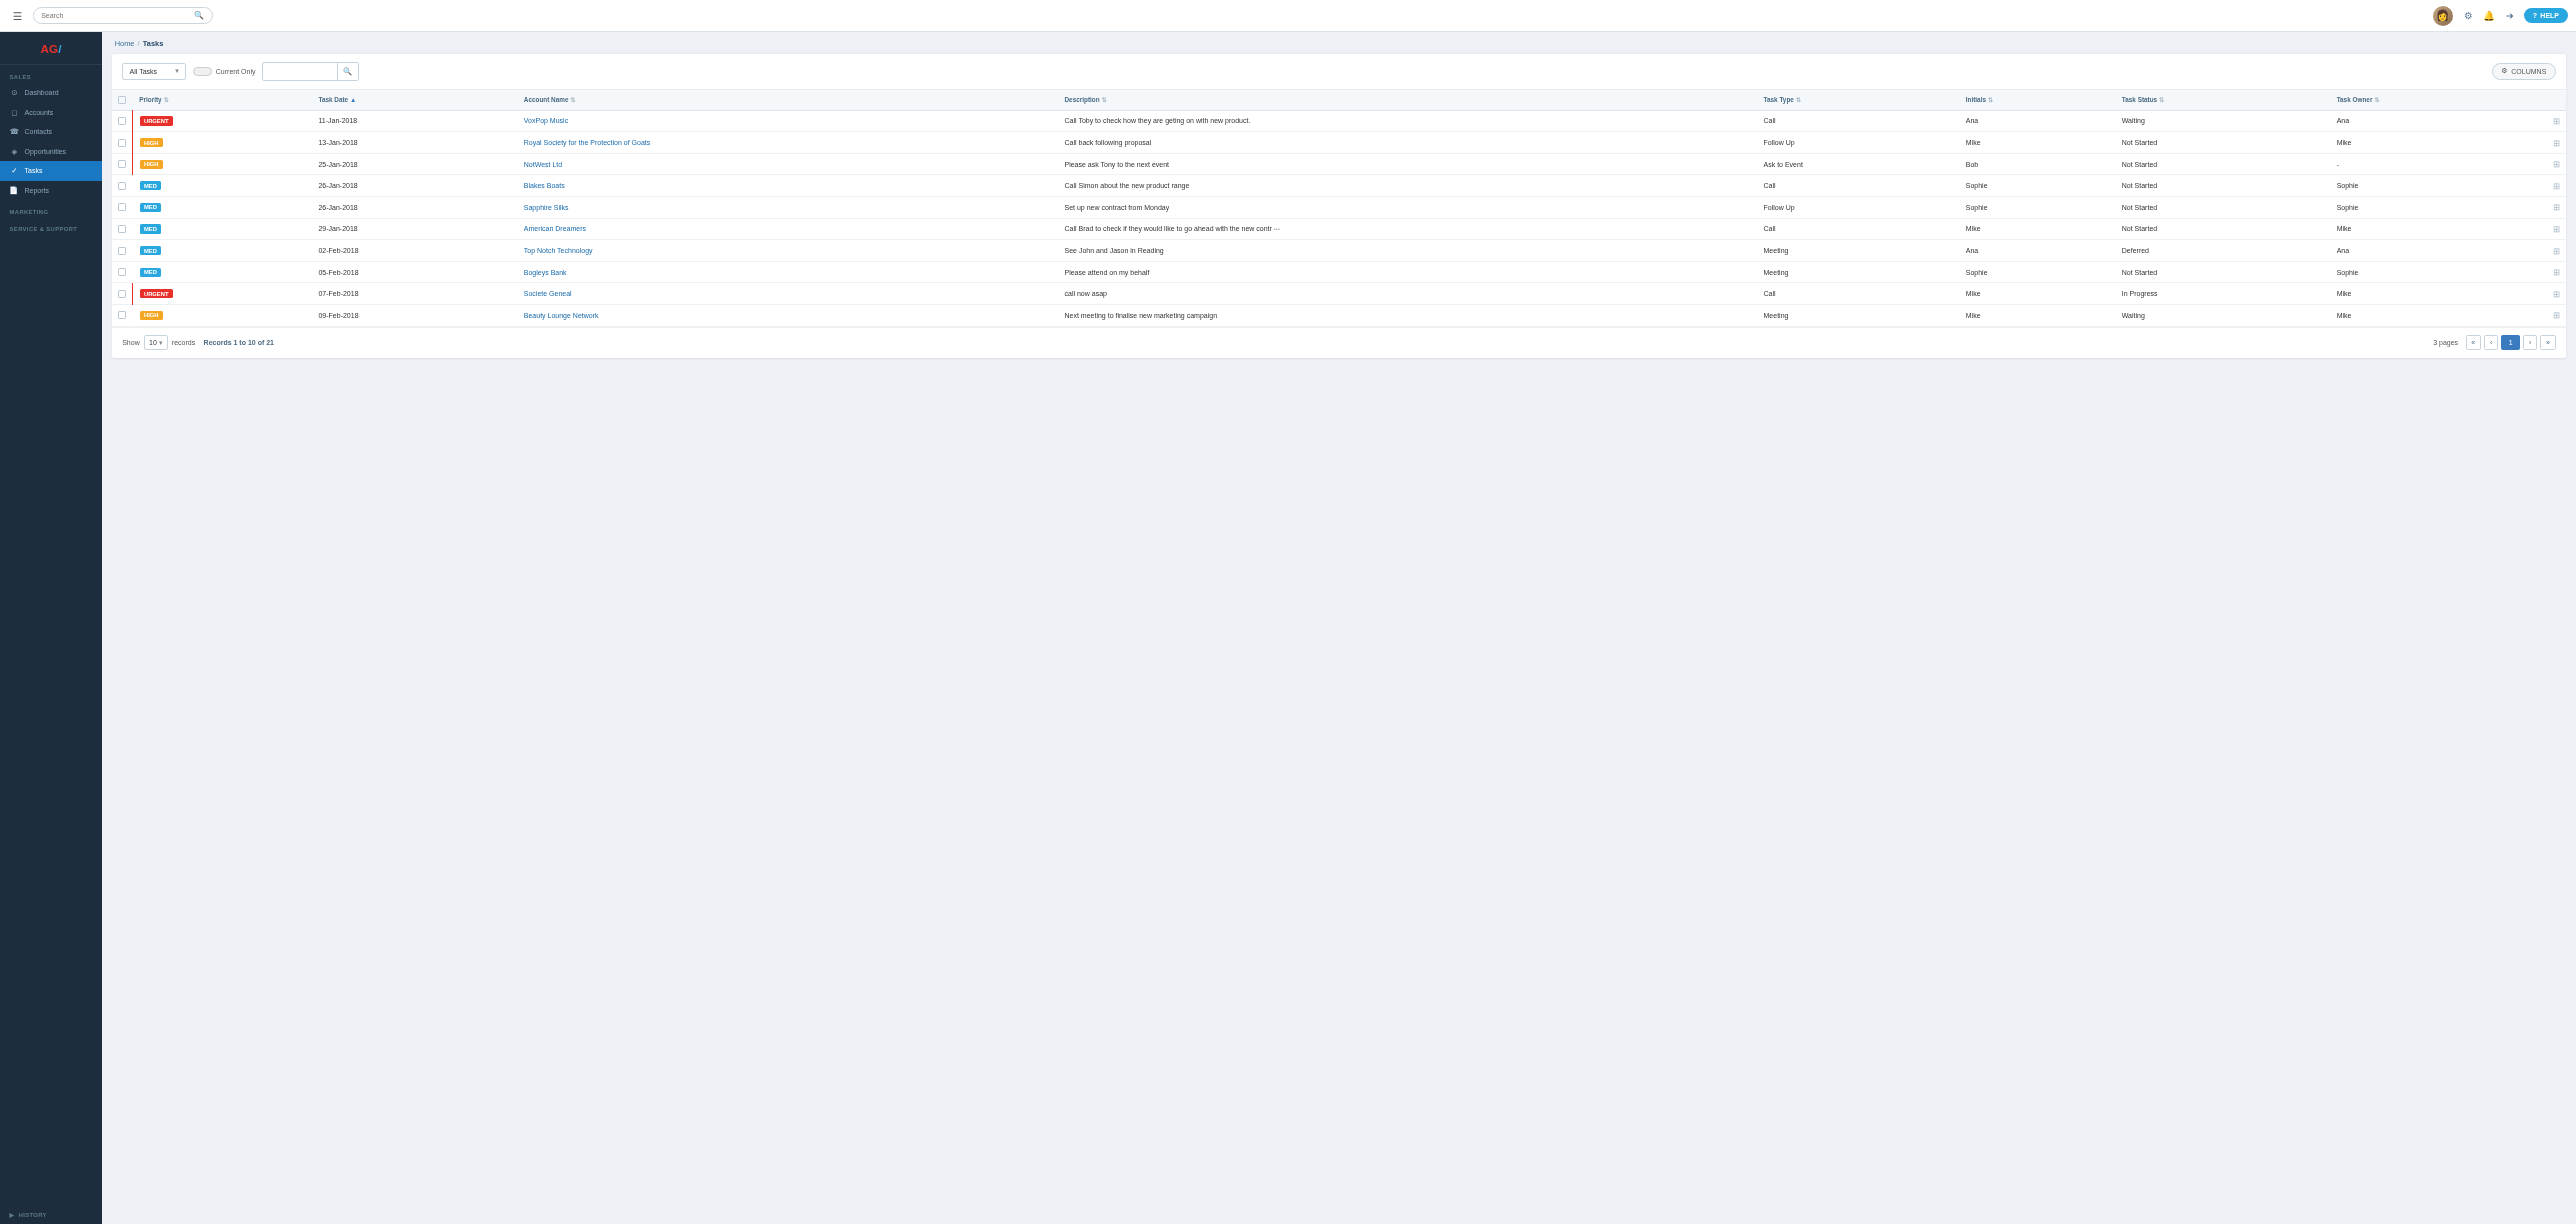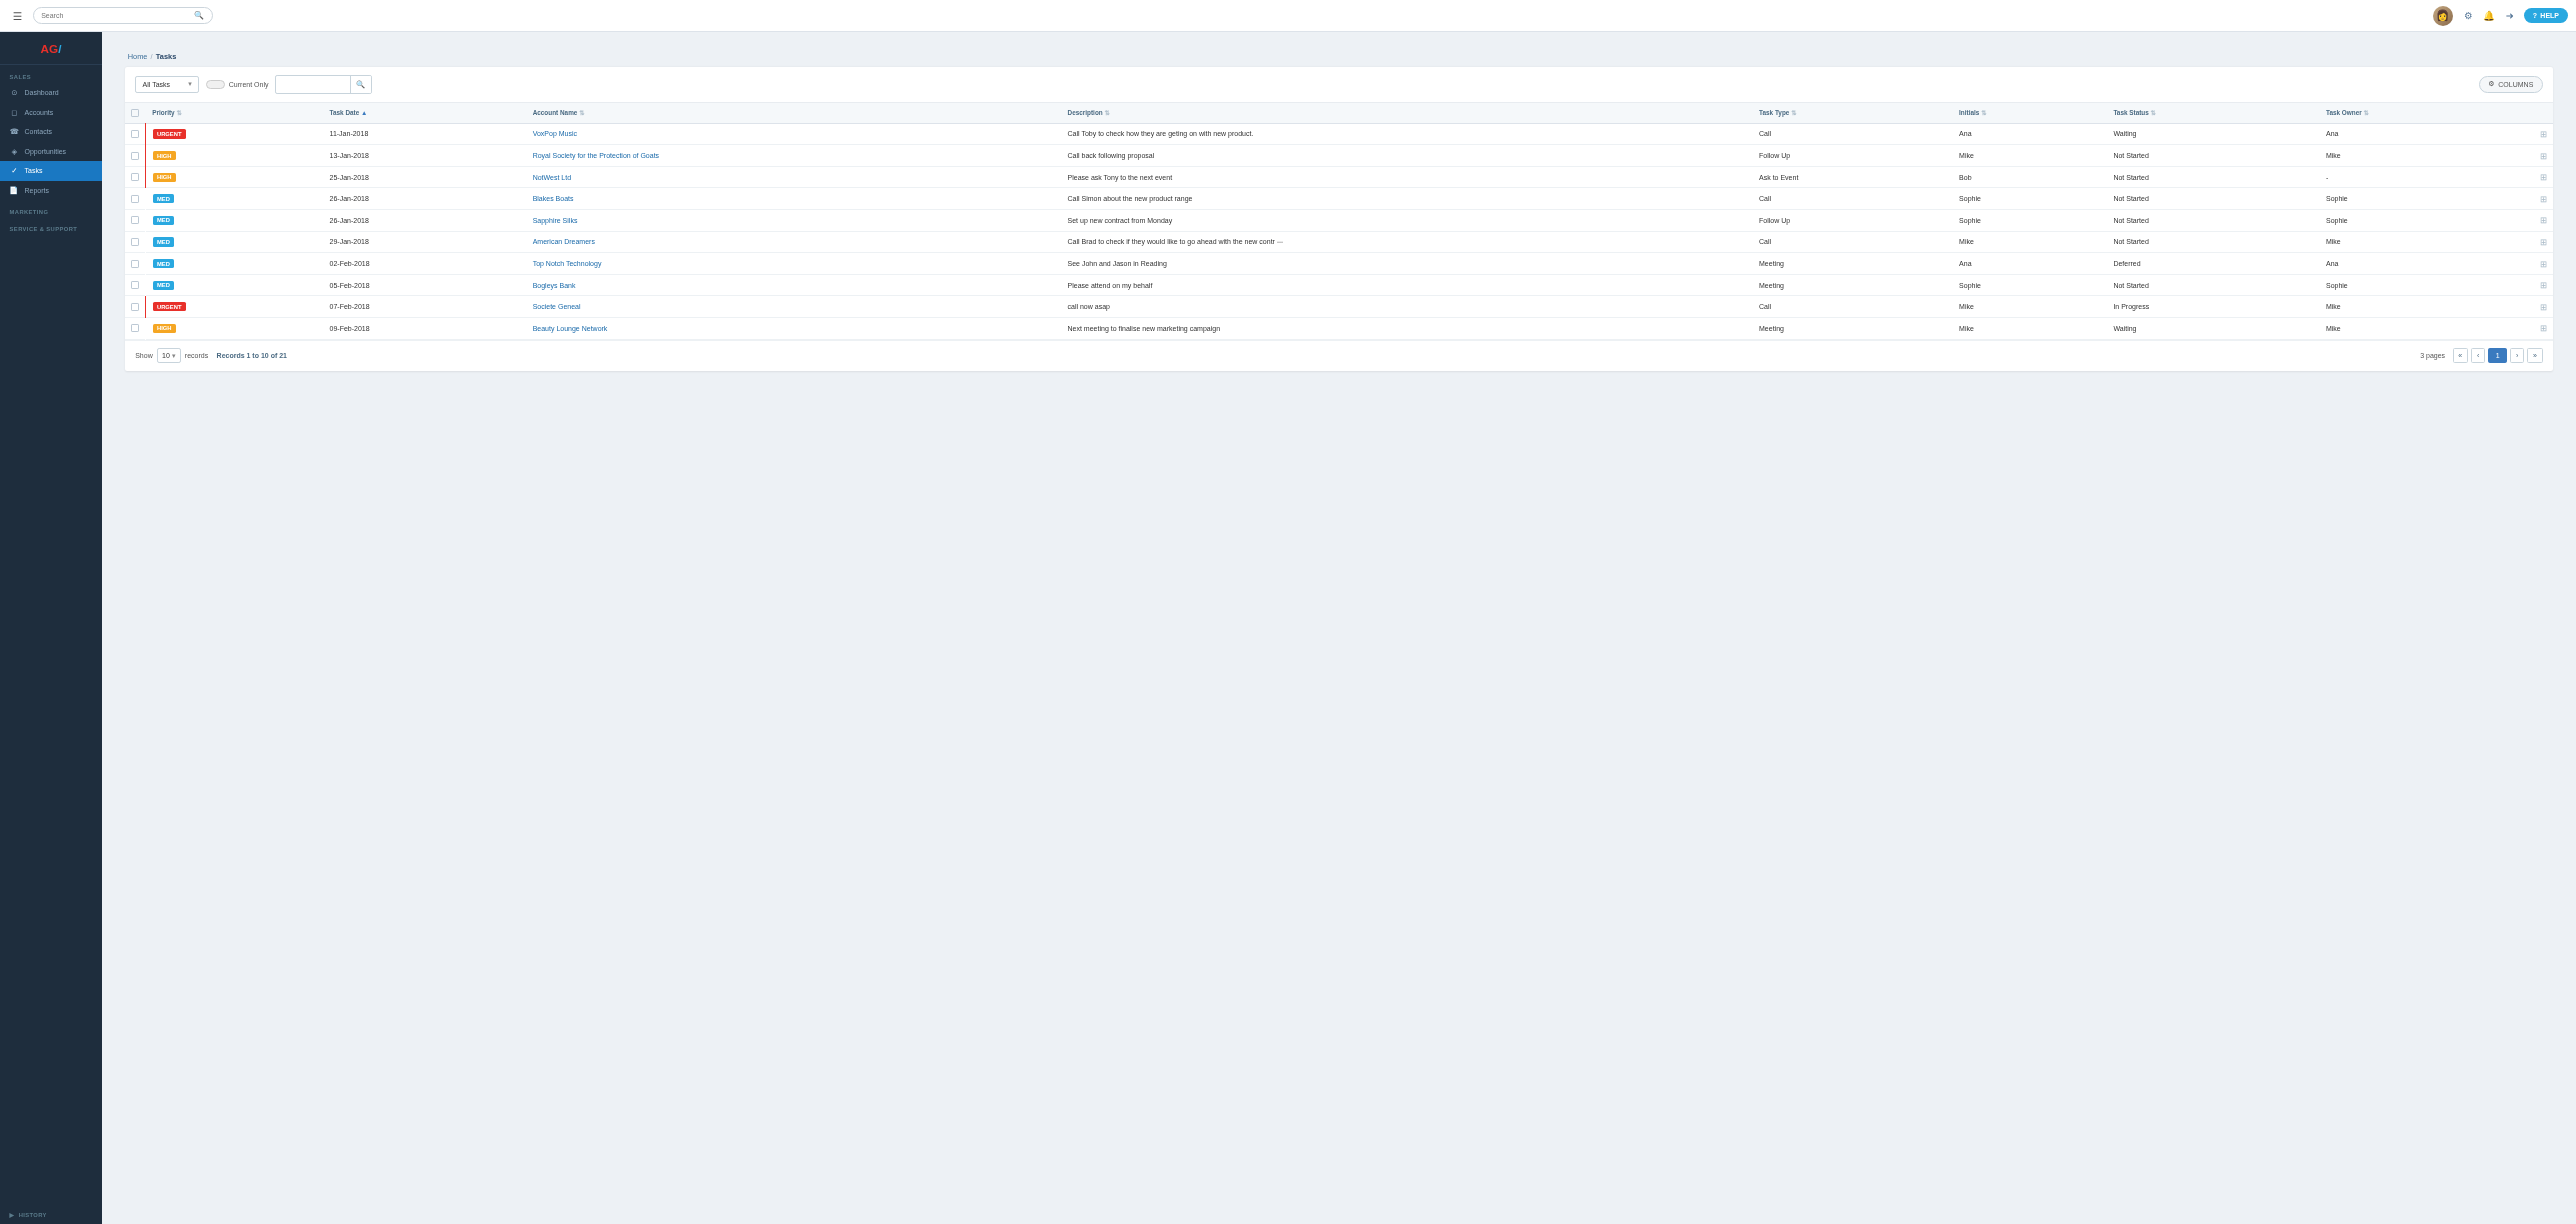--- a/index.html
+++ b/index.html
@@ -75,21 +75,21 @@
     <div style="font-size:5.8px;font-weight:700;color:#5a7a8a;padding:8.5px 9.6px 3.2px;letter-spacing:0.4px;">MARKETING</div>
 
     <div style="font-size:5.8px;font-weight:700;color:#5a7a8a;padding:8.5px 9.6px 3.2px;letter-spacing:0.4px;">SERVICE &amp; SUPPORT</div>
 
     <div style="display:flex;align-items:center;gap:4.2px;padding:6.4px 9.6px;cursor:pointer;color:#5a7a8a;font-size:5.8px;font-weight:700;letter-spacing:0.4px;text-transform:uppercase;margin-top:auto;">
       <span>▶</span>
       <span>HISTORY</span>
     </div>
   </div>
 
-  <div style="flex:1;overflow-y:auto;background:#edf1f5;padding:13px;">
+  <div style="flex:1;overflow-y:auto;background:#edf1f5;padding:0;">
 
     <div style="background:#edf1f5;padding:7.4px 12.7px 5.3px;display:flex;align-items:center;gap:3.2px;font-size:7.4px;">
       <span style="color:#3d6f99;cursor:pointer;">Home</span>
       <span style="color:#9ab;">/</span>
       <span style="color:#2d4a6a;font-weight:600;">Tasks</span>
     </div>
 
     <div style="background:#fff;margin:0 9.6px 9.6px;border-radius:2.1px;box-shadow:0 0.5px 2.1px rgba(0,0,0,0.08);">
 
       <div style="display:flex;align-items:center;padding:8.5px 10.6px;gap:6.4px;border-bottom:0.5px solid #e8ecf0;">

